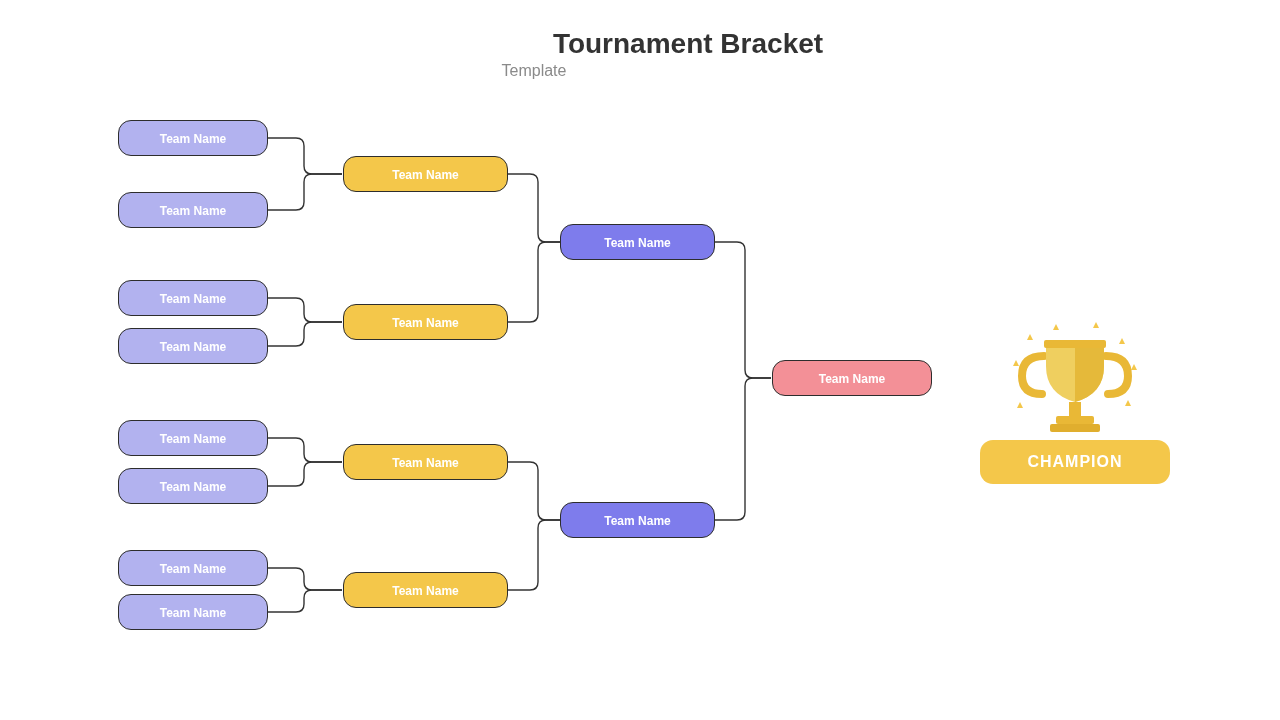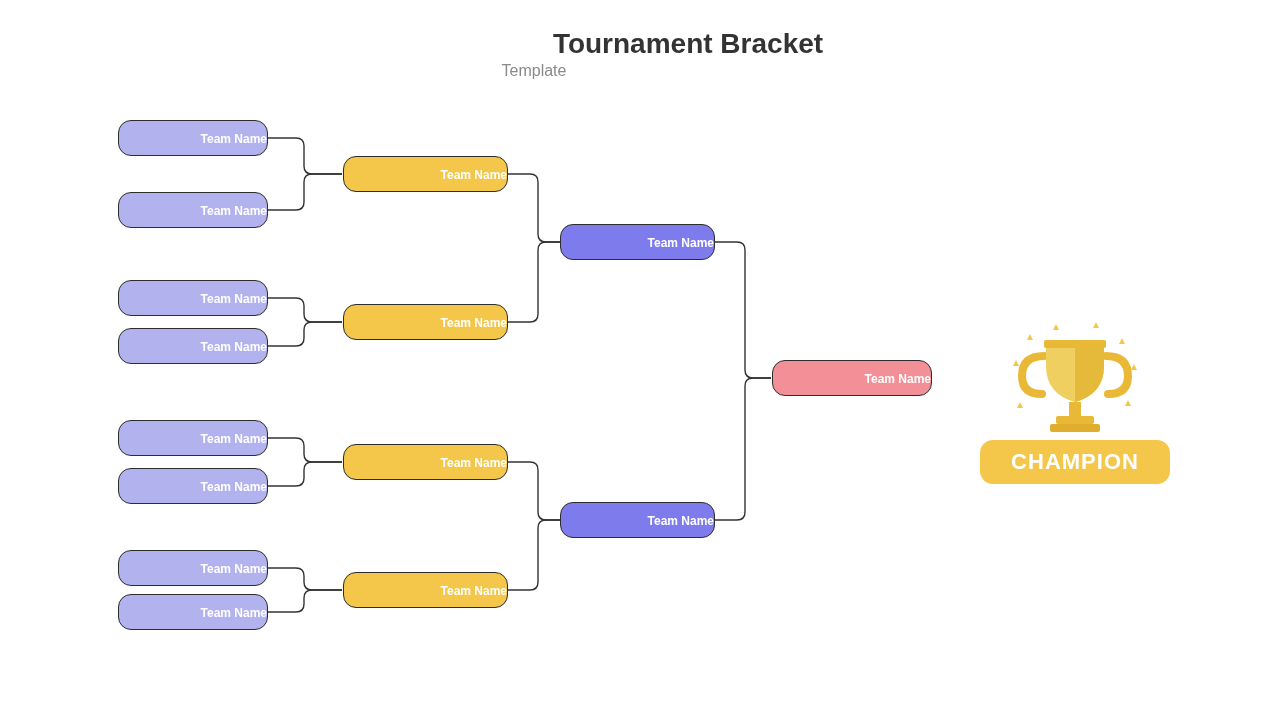--- a/index.html
+++ b/index.html
@@ -37,21 +37,21 @@
     font-weight: 400;
     color: #8a8a8a;
   }
 
   
   .pill {
     position: absolute;
     height: 36px;
     line-height: 36px;
     border-radius: 13px;
-    text-align: right;
+    text-align: center;
     font-size: 12px;
     font-weight: 700;
     color: #ffffff;
     box-sizing: border-box;
     border: 1.5px solid #2d2d2d;
   }
   .purple { background: #b2b2ef; }
   .yellow { background: #f4c74a; }
   .violet { background: #7e7cec; }
   .pink   { background: #f39097; }
@@ -64,21 +64,21 @@
   .champ-badge {
     position: absolute;
     left: 980px;
     top: 440px;
     width: 190px;
     height: 44px;
     line-height: 44px;
     background: #f4c74a;
     border-radius: 13px;
     text-align: center;
-    font-size: 22px;
+    font-size: 16px;
     font-weight: 800;
     color: #ffffff;
     letter-spacing: 1px;
   }
 
   svg.connectors {
     position: absolute;
     left: 0;
     top: 0;
     width: 1280px;

